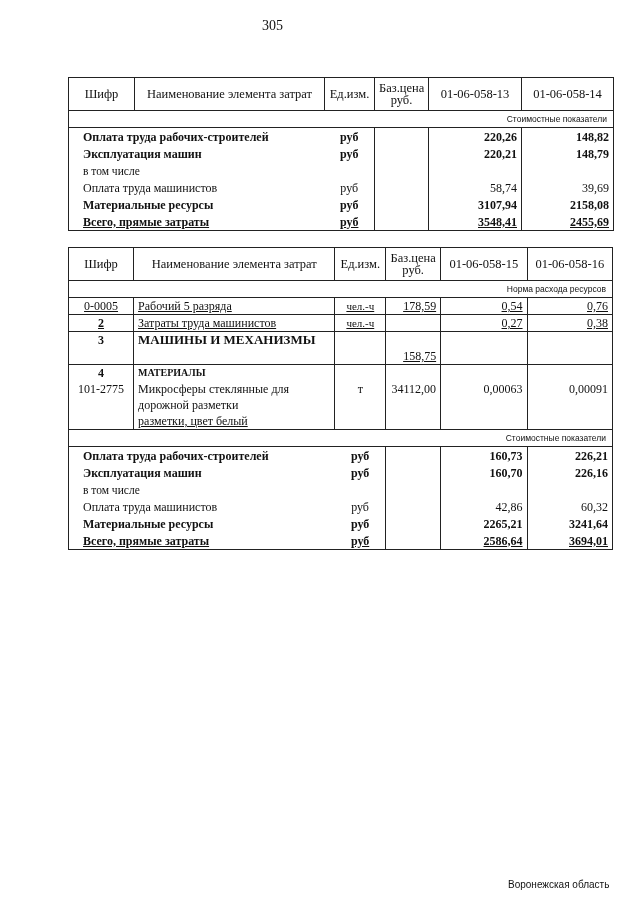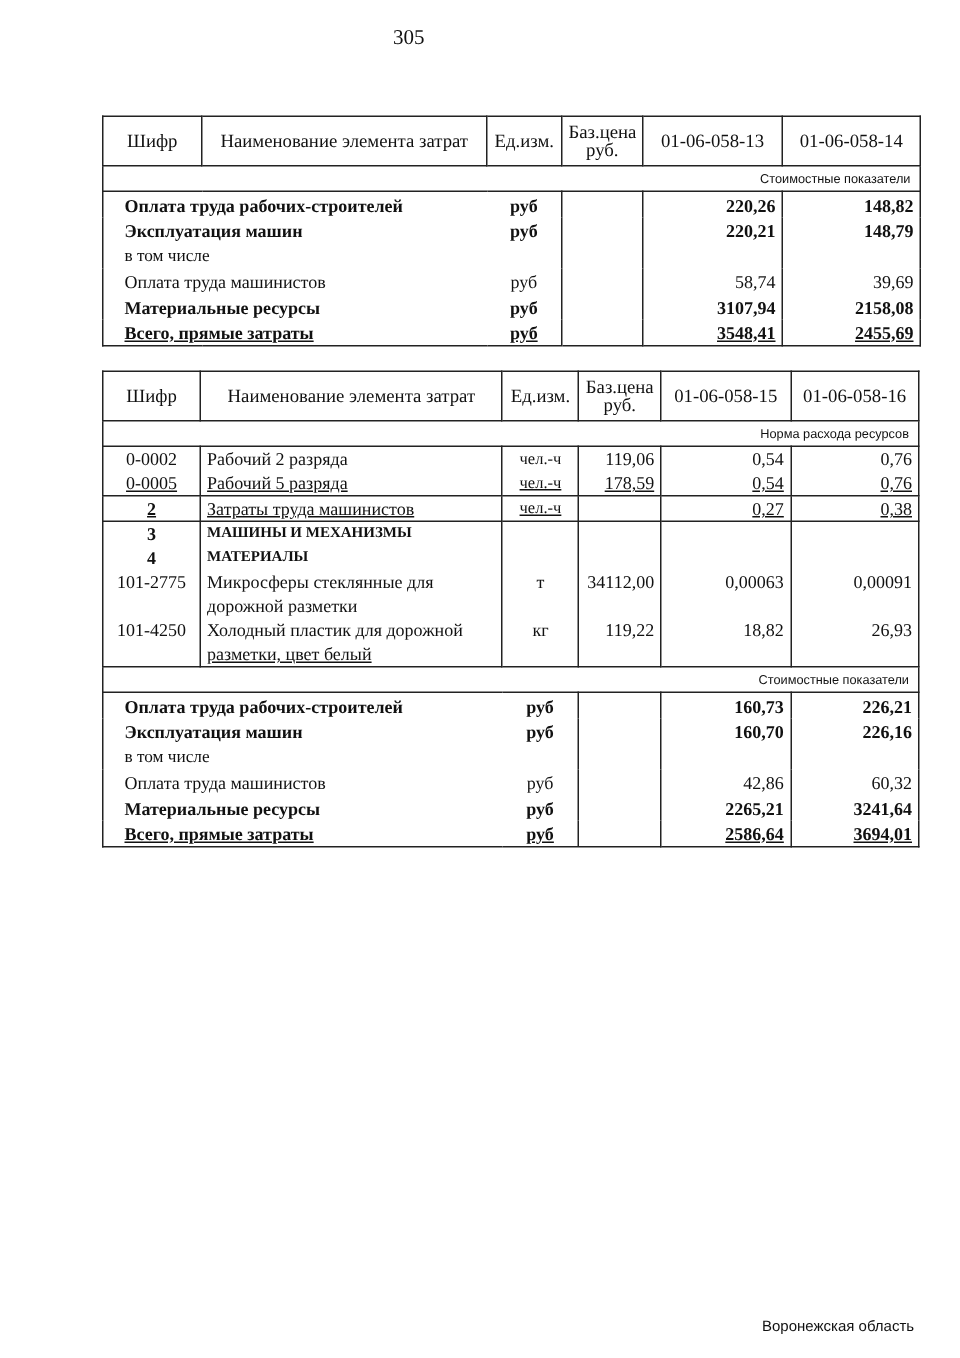--- a/index.html
+++ b/index.html
@@ -110,51 +110,51 @@
     <td>Наименование элемента затрат</td>
     <td>Ед.изм.</td>
     <td class="b">Баз.цена руб.</td>
     <td>01-06-058-15</td>
     <td>01-06-058-16</td>
   </tr>
   <tr class="sub">
     <td colspan="6">Норма расхода ресурсов</td>
   </tr>
 
-  <tr class="item">
-    <td class="c">0-0002</td>
-    <td>Рабочий 2 разряда</td>
-    <td class="c" style="font-size:11px">чел.-ч</td>
-    <td class="r">119,06</td>
-    <td class="r">0,54</td>
-    <td class="r">0,76</td>
-  </tr>
   <tr class="item bb">
     <td class="c">0-0005</td>
     <td>Рабочий 5 разряда</td>
     <td class="c" style="font-size:11px">чел.-ч</td>
     <td class="r">178,59</td>
     <td class="r">0,54</td>
     <td class="r">0,76</td>
   </tr>
   <tr class="item bb">
     <td class="c bold">2</td>
     <td>Затраты труда машинистов</td>
     <td class="c" style="font-size:11px">чел.-ч</td>
     <td class="r"></td>
     <td class="r">0,27</td>
     <td class="r">0,38</td>
   </tr>
 
   <tr class="item">
     <td class="c bold">3</td>
-    <td class="bold" style="font-size:10px">МАШИНЫ И МЕХАНИЗМЫ</td>
-    <td></td>
-        <td></td>
-        <td></td>
+    <td class="bold" style="font-size:13px">МАШИНЫ И МЕХАНИЗМЫ</td>
+    <td></td>
+        <td></td>
+        <td></td>
+        <td></td>
+  </tr>
+  <tr class="item bb">
+    <td></td>
+        <td></td>
+        <td></td>
+    <td class="r">158,75</td>
+    <td></td>
         <td></td>
   </tr>
 
   <tr class="item">
     <td class="c bold">4</td>
     <td class="bold" style="font-size:10px">МАТЕРИАЛЫ</td>
     <td></td>
         <td></td>
         <td></td>
         <td></td>
@@ -168,28 +168,20 @@
     <td class="r">0,00091</td>
   </tr>
   <tr class="item">
     <td></td>
     <td>дорожной разметки</td>
     <td></td>
         <td></td>
         <td></td>
         <td></td>
   </tr>
-  <tr class="item">
-    <td class="c">101-4250</td>
-    <td>Холодный пластик для дорожной</td>
-    <td class="c">кг</td>
-    <td class="r">119,22</td>
-    <td class="r">18,82</td>
-    <td class="r">26,93</td>
-  </tr>
   <tr class="item bb">
     <td></td>
     <td>разметки, цвет белый</td>
     <td></td>
         <td></td>
         <td></td>
         <td></td>
   </tr>
 
   <tr class="sub">

